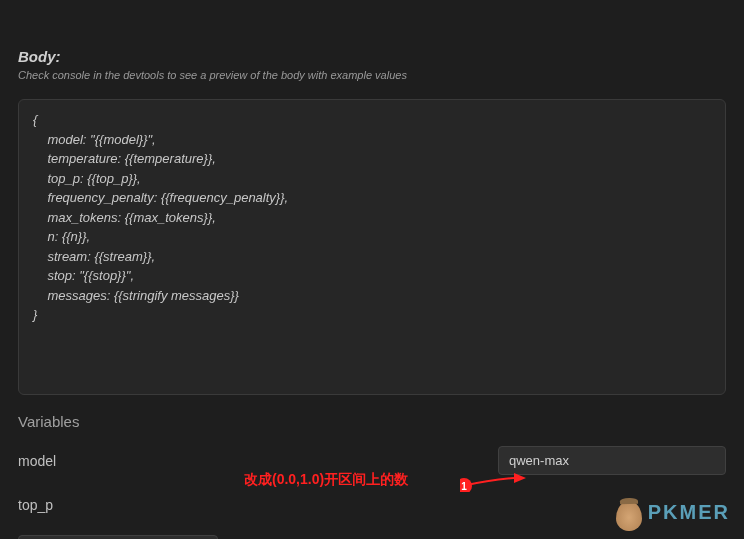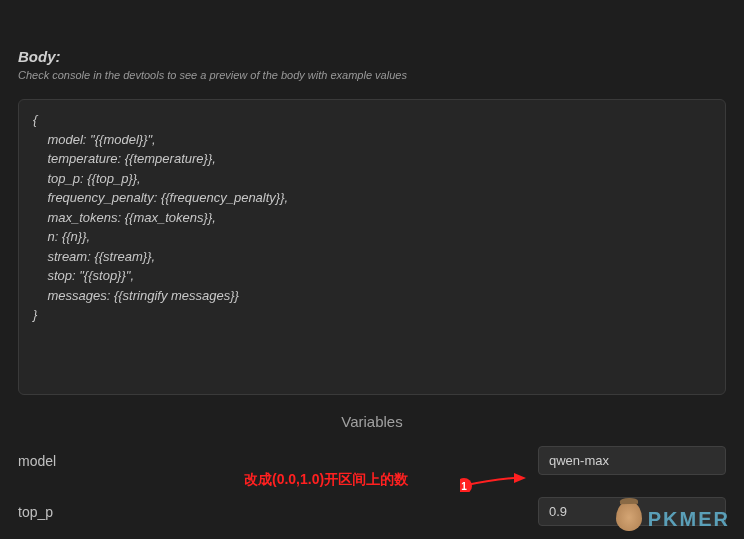--- a/index.html
+++ b/index.html
@@ -45,40 +45,39 @@
       white-space: pre;
       height: 296px;
       overflow: auto;
     }
     .section-title {
       color: #a0a0a0;
       font-size: 15px;
       margin-top: 18px;
       margin-bottom: 16px;
       font-weight: normal;
-      text-align: center;
     }
     .var-row {
       display: flex;
       align-items: center;
       justify-content: space-between;
       margin-bottom: 22px;
     }
     .var-label {
       color: #c0c0c0;
       font-size: 14px;
     }
     .var-input {
       background: #2e2e2e;
       border: 1px solid #404040;
       border-radius: 4px;
       color: #d0d0d0;
       font-size: 13px;
       padding: 6px 10px;
-      width: 188px;
+      width: 228px;
       outline: none;
     }
     .var-input-small {
       width: 200px;
     }
     .annotation {
       position: absolute;
       color: #ff2020;
       font-weight: bold;
       font-size: 14px;
@@ -92,21 +91,21 @@
       left: 460px;
       top: 468px;
       width: 68px;
       height: 24px;
     }
     .watermark {
       position: absolute;
       right: 14px;
       bottom: 8px;
       display: flex;
-      align-items: flex-end;
+      align-items: flex-start;
       gap: 6px;
     }
     .watermark-egg {
       width: 26px;
       height: 30px;
       background: radial-gradient(ellipse at 50% 55%, #d4a574 0%, #b8895a 70%);
       border-radius: 50% 50% 48% 48% / 58% 58% 42% 42%;
       position: relative;
     }
     .watermark-egg::before {
@@ -148,21 +147,20 @@
 
 <div class="section-title">Variables</div>
 
 <div class="var-row">
   <span class="var-label">model</span>
   <input class="var-input" type="text" value="qwen-max" style="">
 </div>
 
 <div class="var-row">
   <span class="var-label">top_p</span>
-  <input class="var-input" type="text" value="0.9" style="">
 </div>
 
 <div class="var-row">
   <input class="var-input var-input-small" type="text" value="0" style="">
 </div>
 
 <div class="annotation annotation-text">改成(0.0,1.0)开区间上的数</div>
 
 <svg class="annotation-arrow" viewBox="0 0 68 24">
   <path d="M 2 18 Q 30 12 54 10" stroke="#ff2020" stroke-width="2" fill="none"></path>

